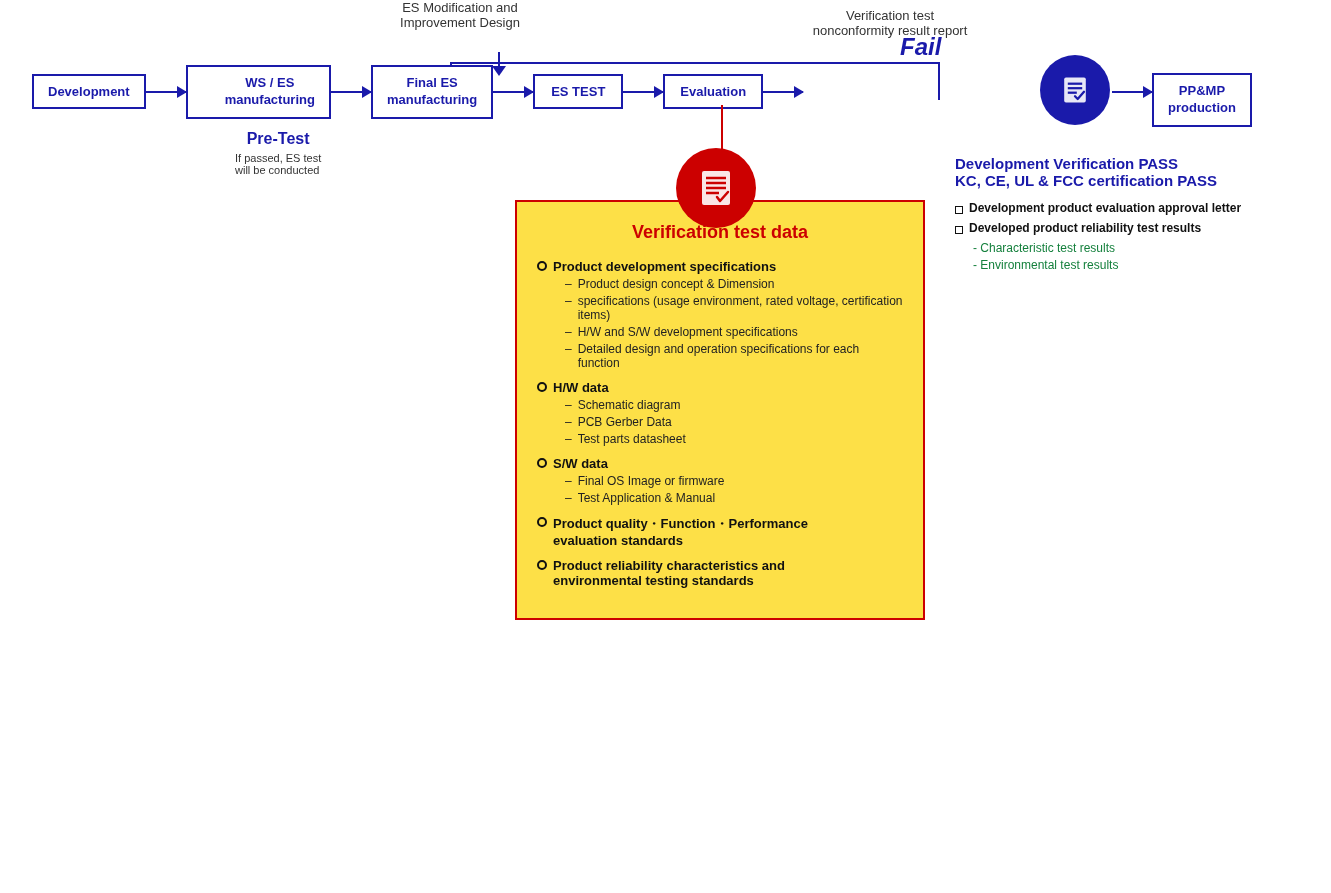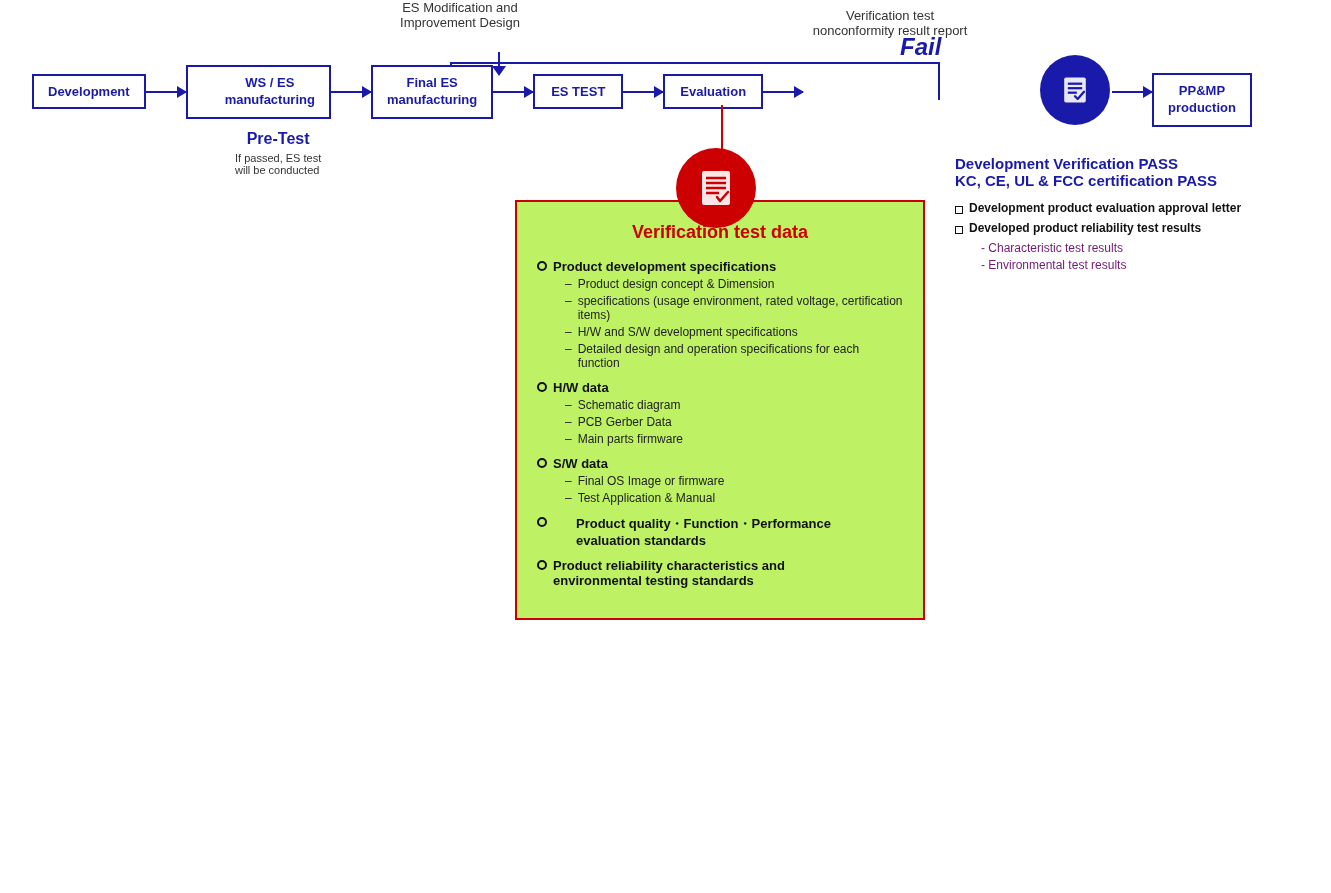--- a/index.html
+++ b/index.html
@@ -167,21 +167,21 @@
     }
 
     
     .vtd-box {
       position: absolute;
       top: 200px;
       left: 515px;
       width: 410px;
       border: 2px solid #cc0000;
       padding: 20px 20px 20px 20px;
-      background: #bef264;
+      background: #fde047;
     }
 
     .vtd-title {
       text-align: center;
       color: #cc0000;
       font-size: 18px;
       font-weight: bold;
       margin-bottom: 16px;
     }
 
@@ -232,22 +232,22 @@
       color: #111;
       display: flex;
       align-items: center;
       gap: 6px;
       margin-bottom: 6px;
       font-weight: bold;
     }
 
     .dvp-sub {
       font-size: 12px;
-      color: #701a75;
-      margin-left: 26px;
+      color: #15803d;
+      margin-left: 18px;
       margin-top: 3px;
     }
 
     
     .flow-box-two {
       line-height: 1.3;
     }
 
     
     .circle-bullet {
@@ -393,21 +393,21 @@
       <div class="vtd-sub-item">
         <span class="dash">–</span>
         <span>Schematic diagram</span>
       </div>
       <div class="vtd-sub-item">
         <span class="dash">–</span>
         <span>PCB Gerber Data</span>
       </div>
       <div class="vtd-sub-item">
         <span class="dash">–</span>
-        <span>Main parts firmware</span>
+        <span>Test parts datasheet</span>
       </div>
     </div>
 
     <div class="vtd-section">
       <div class="vtd-section-title">
         <div class="circle-bullet"></div>
         <span>S/W data</span>
       </div>
       <div class="vtd-sub-item">
         <span class="dash">–</span>
@@ -415,21 +415,21 @@
       </div>
       <div class="vtd-sub-item">
         <span class="dash">–</span>
         <span>Test Application &amp; Manual</span>
       </div>
     </div>
 
     <div class="vtd-section">
       <div class="vtd-section-title">
         <div class="circle-bullet"></div>
-        <span style="white-space:pre-line;margin-left:23px;">Product quality・Function・Performance
+        <span style="white-space:pre-line;">Product quality・Function・Performance
 evaluation standards</span>
       </div>
     </div>
 
     <div class="vtd-section">
       <div class="vtd-section-title">
         <div class="circle-bullet"></div>
         <span style="white-space:pre-line;">Product reliability characteristics and
 environmental testing standards</span>
       </div>

